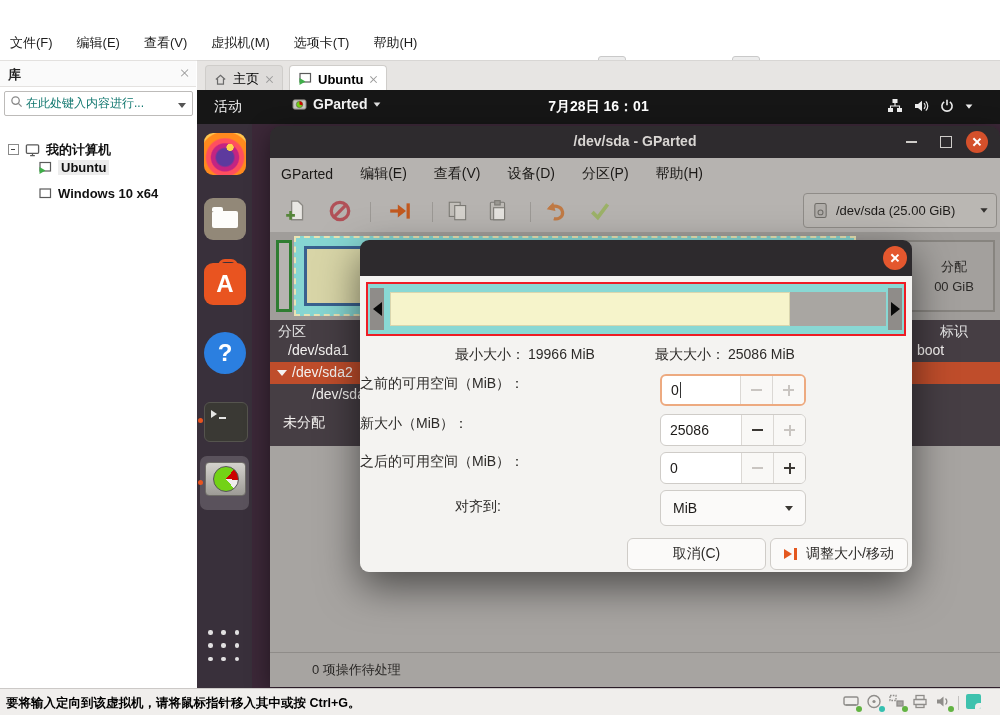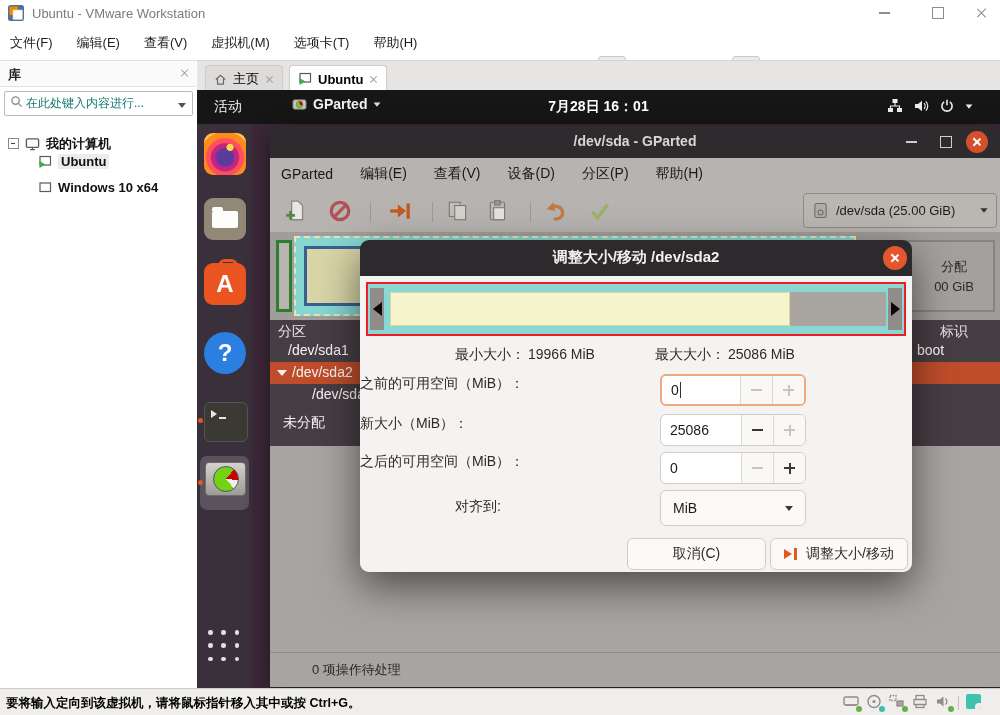--- a/index.html
+++ b/index.html
@@ -193,39 +193,20 @@
   .green{background:#62b342;} .teal{background:#35c0b0;}
   #sb-sep{left:958px;top:7px;width:1px;height:14px;background:#c4c2c0;}
   #sb-note{left:966px;top:5px;width:15px;height:15px;background:#3fc2ae;border-radius:2px;}
   #sb-note:after{content:"";position:absolute;right:0;bottom:0;width:6px;height:6px;background:#f0eeec;border-radius:4px 0 2px 0;}
 </style>
 </head>
 <body>
 
 <div id="root">
 
-  <div class="abs" id="titlebar">
-    <span class="abs ico" id="vm-logo">
-      <svg width="16" height="16" viewBox="0 0 16 16">
-          <rect x="0" y="0" width="16" height="16" rx="2.5" fill="#4f7396"></rect>
-          <rect x="1.5" y="1.5" width="8.5" height="8.5" fill="#f38b00"></rect>
-          <rect x="5" y="5" width="9.5" height="9.5" fill="#fff" stroke="#c9c9c9" stroke-width=".6"></rect>
-        </svg>
-    </span>
-    <span class="abs" id="vm-title">Ubuntu - VMware Workstation</span>
-    <div class="abs winbtn" id="btn-min">
-        <span class="wb-min"></span>
-      </div>
-    <div class="abs winbtn" id="btn-max">
-        <span class="wb-max"></span>
-      </div>
-    <div class="abs winbtn" id="btn-close">
-        <span class="wb-x"></span>
-      </div>
-  </div>
 
   <div class="abs" id="menurow">
     <div class="abs" id="vm-menus">
       <span class="mi">文件(F)</span>
       <span class="mi">编辑(E)</span>
       <span class="mi">查看(V)</span>
       <span class="mi">虚拟机(M)</span>
       <span class="mi">选项卡(T)</span>
       <span class="mi">帮助(H)</span>
     </div>
@@ -323,21 +304,21 @@
     <div class="abs" id="searchbox"></div>
     <span class="abs ico" id="search-mag">
       <svg width="13" height="13" viewBox="0 0 14 14">
           <circle cx="6" cy="6" r="4" fill="none" stroke="#8a8a8a" stroke-width="1.4"></circle>
           <line x1="9" y1="9" x2="12.5" y2="12.5" stroke="#8a8a8a" stroke-width="1.4"></line>
         </svg>
     </span>
     <span class="abs" id="search-ph">在此处键入内容进行...</span>
     <span class="abs caret-dn" id="search-caret" style="border-top-color:#555"></span>
     <div class="abs" id="tree">
-      <div class="trow" style="margin-top: 16px;">
+      <div class="trow" style="margin-top: 22px;">
         <span class="expander"></span>
         <span class="ico" style="margin-right:6px">
           <svg width="15" height="14" viewBox="0 0 16 14">
               <rect x="1.5" y="1.5" width="13" height="9" rx="1" fill="none" stroke="#5a5a5a" stroke-width="1.4"></rect>
               <path d="M5.5 13h5M8 11v2" stroke="#5a5a5a" stroke-width="1.3" fill="none"></path>
             </svg>
         </span>
         <span class="lbl">我的计算机</span>
       </div>
       <div class="trow" style="margin-top: 1px;">
@@ -562,21 +543,20 @@
       </div>
 
       <div class="abs" id="gp-lower"></div>
       <div class="abs" id="gp-statusbar">
         <span class="abs" id="gp-status-text">0 项操作待处理</span>
       </div>
     </div>
 
     <div class="abs" id="dialog">
       <div class="abs" id="dlg-title">
-        <div class="abs" id="dlg-title-text">调整大小/移动 /dev/sda2</div>
         <div class="abs" id="dlg-close">
             <span class="xglyph"></span>
           </div>
       </div>
       <div class="abs" id="dlg-body">
 
         <div class="abs" id="slider">
           <div class="arrtab" id="arrL">
               <span class="arrL-g"></span>
             </div>

